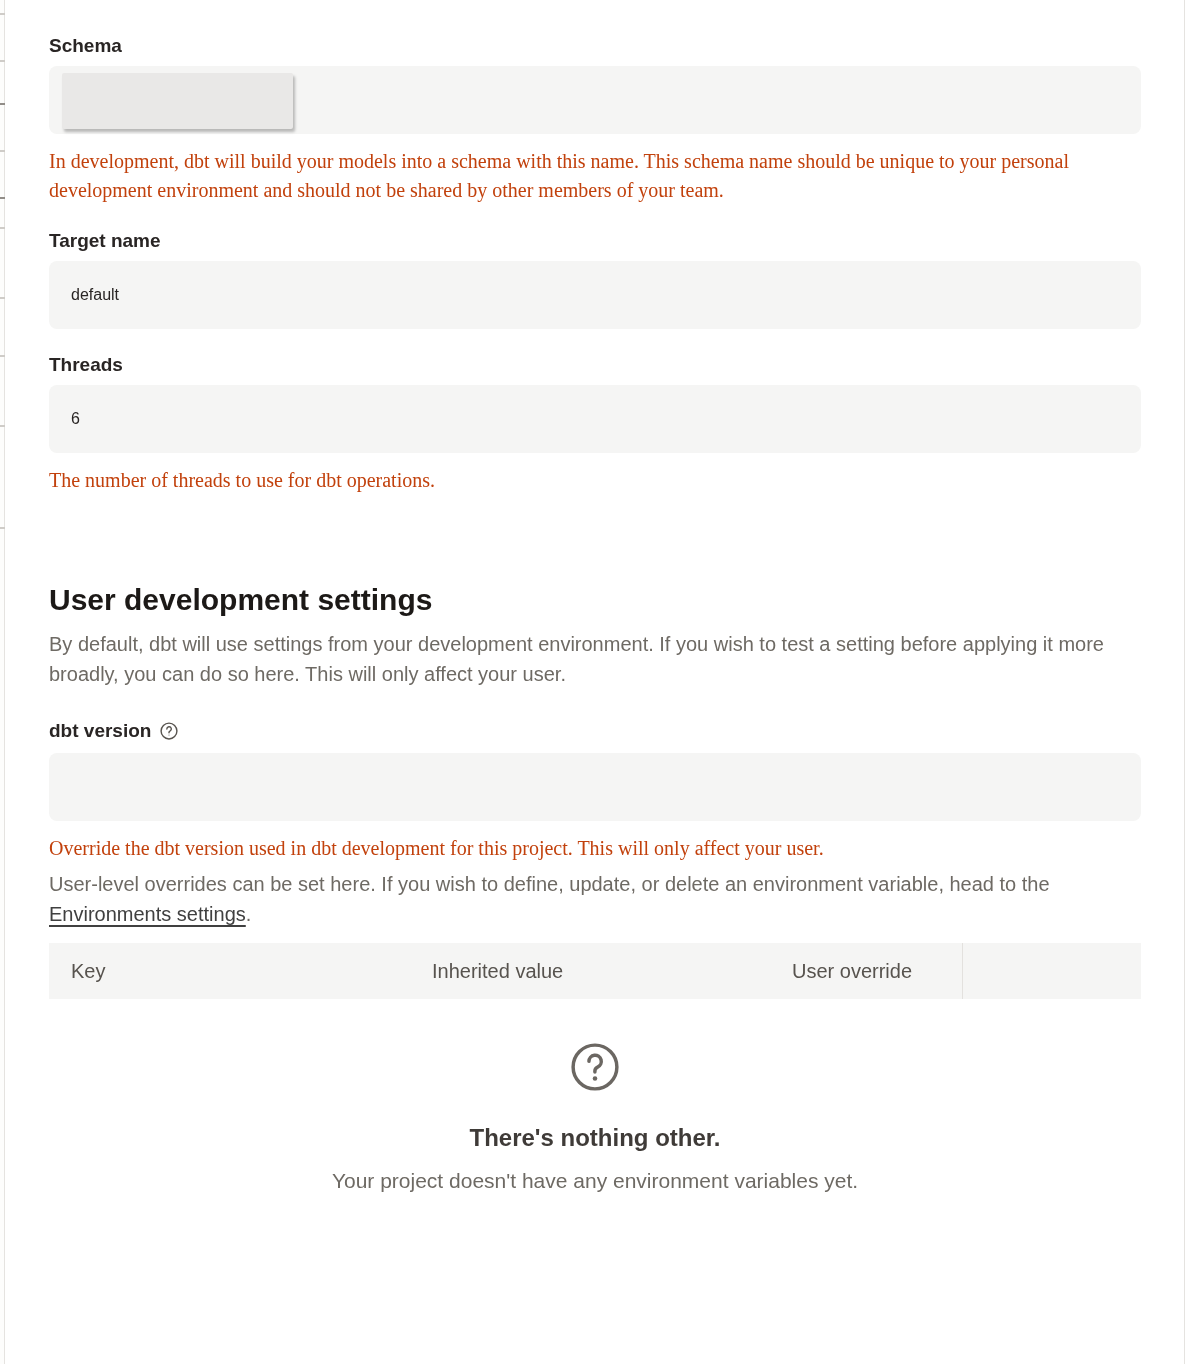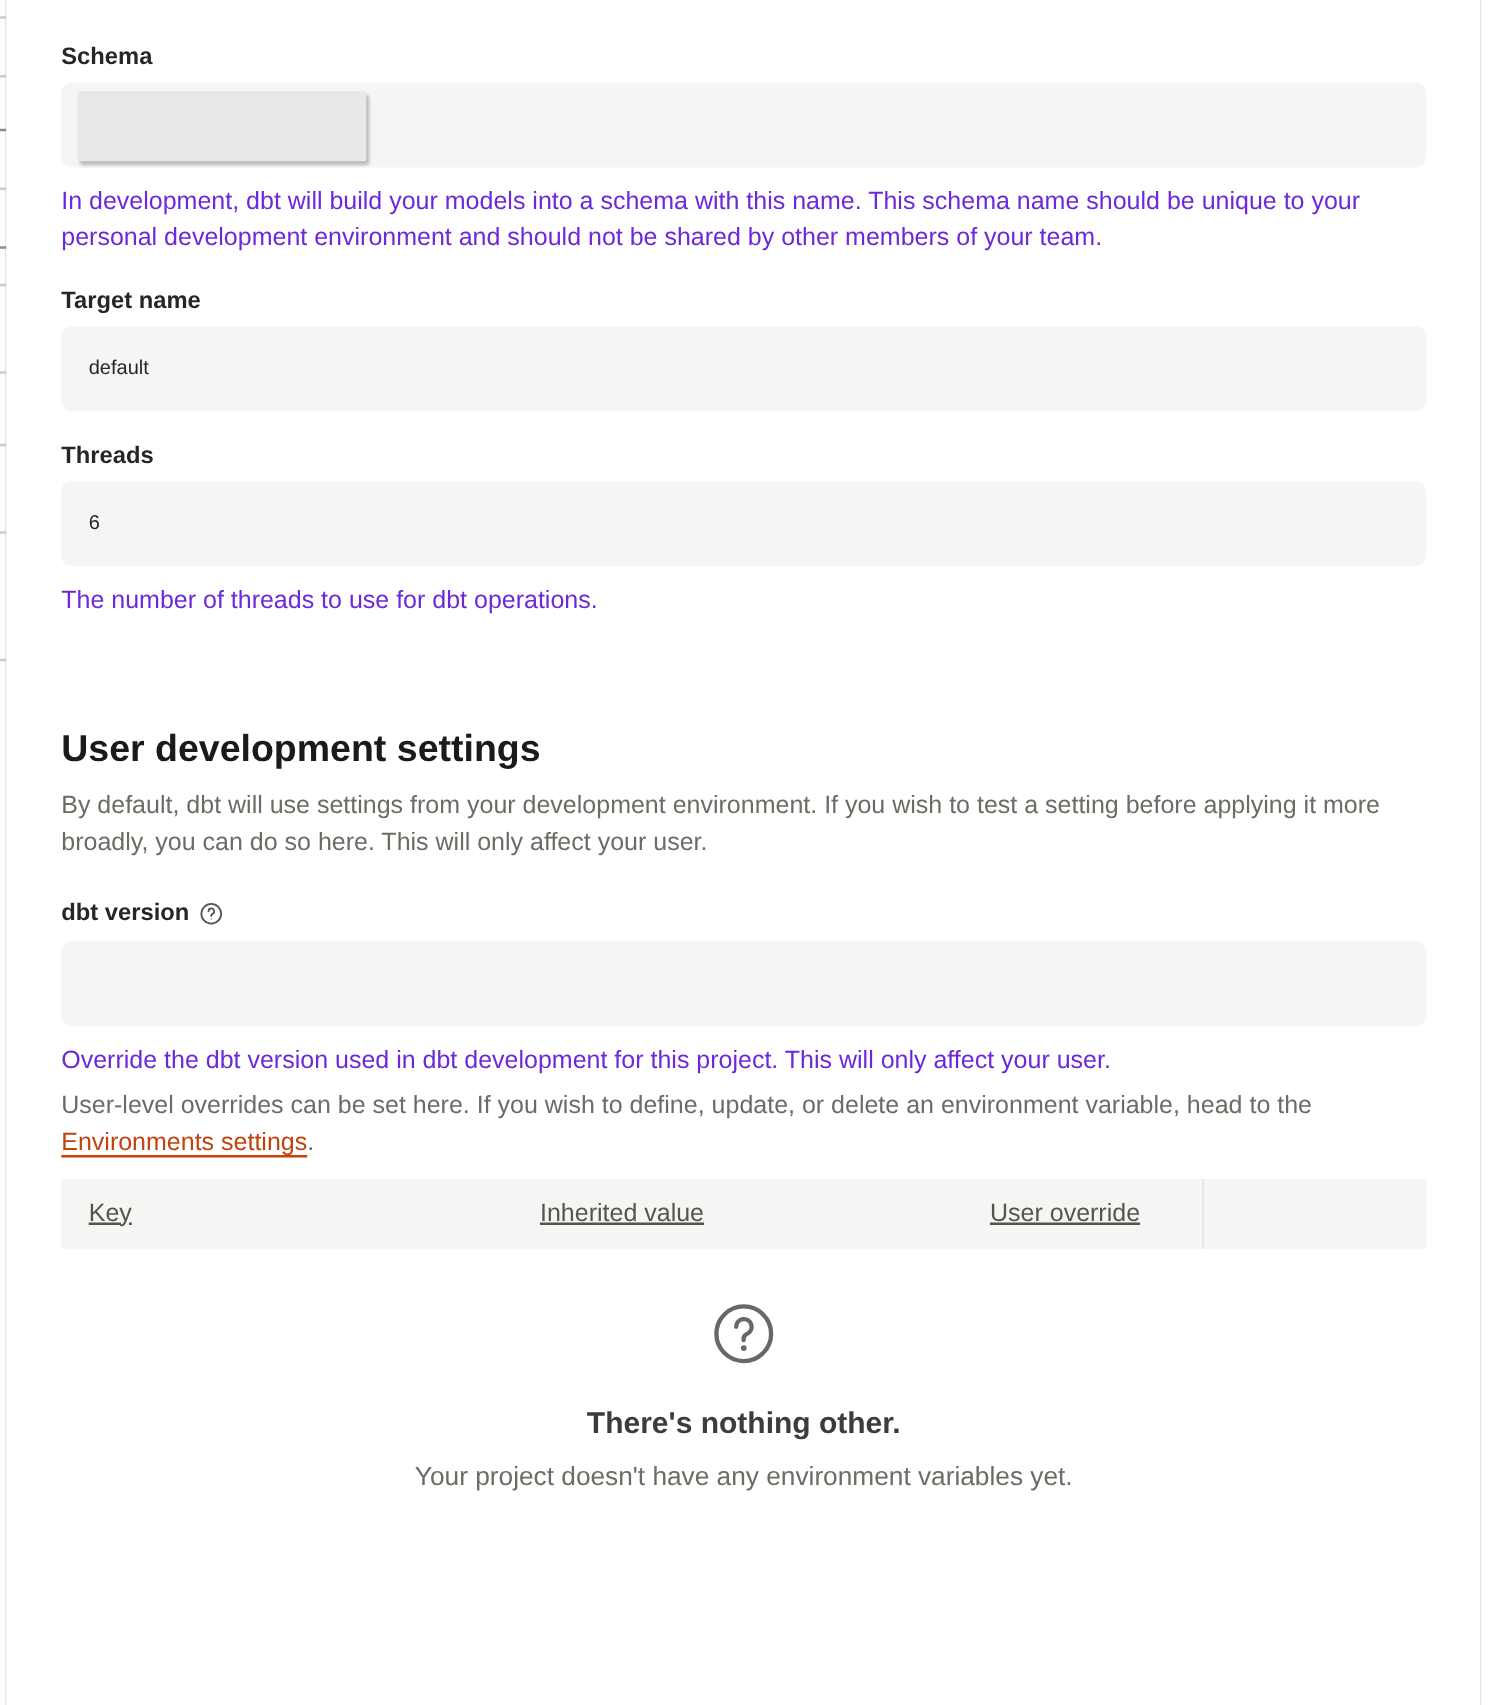--- a/index.html
+++ b/index.html
@@ -48,22 +48,23 @@
   .field-input { position: relative; }
   .redaction-block {
     position: absolute; left: 13px; top: 7px;
     width: 231px; height: 56px;
     background: #e9e8e7; border-radius: 2px;
     box-shadow: 2px 3px 3px rgba(0,0,0,0.25);
   }
 
   .help-text {
     margin-top: 13px;
-    font-size: 20px; line-height: 29px; color: #6d28d9;
+    font-size: 20px; line-height: 29px; color: #c2410c;
     max-width: 1060px;
+    font-family: Liberation Serif, serif;
   }
 
   .h1-title {
     margin-top: 86px;
     font-size: 30px; font-weight: 700; color: #1c1917; line-height: 38px;
   }
   .section-desc {
     margin-top: 10px;
     font-size: 20px; line-height: 30px; color: #6e6a64;
     max-width: 1070px;
@@ -73,35 +74,35 @@
     display: inline-flex; width: 20px; height: 20px; color: #57534e;
   }
   .help-icon svg { width: 20px; height: 20px; }
 
   .h2-title {
     margin-top: 88px;
     font-size: 26px; font-weight: 700; color: #1c1917; line-height: 34px;
   }
   .env-desc { margin-top: 6px; }
   .env-link {
-    color: #c2410c; text-decoration: underline; text-underline-offset: 4px;
+    color: #404040; text-decoration: underline; text-underline-offset: 4px;
     cursor: pointer; font-weight: 400; margin-top: 16px;
   }
 
   .env-table-header {
     margin-top: 14px;
     width: 1092px; height: 56px;
     background: #f5f5f4;
     display: grid;
     grid-template-columns: 361px 360px 192px 1fr;
     align-items: center;
   }
   .env-table-header .cell {
     font-size: 20px; color: #57534e; padding-left: 22px;
-    height: 100%; display: flex; align-items: center; text-decoration: underline;
+    height: 100%; display: flex; align-items: center;
   }
   .env-table-header .cell.actions { border-left: 1px solid #e3e1de; }
 
   .empty-state { margin-top: 42px; text-align: center; }
   .empty-icon { display: inline-block; width: 52px; height: 52px; color: #6b6762; }
   .empty-icon svg { width: 52px; height: 52px; }
   .empty-title {
     margin-top: 26px;
     font-size: 24px; font-weight: 600; color: #3f3b38; line-height: 30px;
   }

